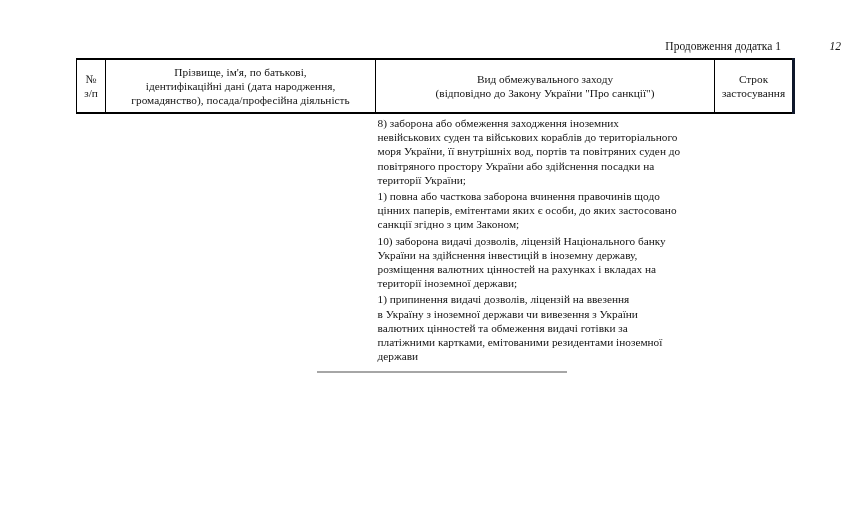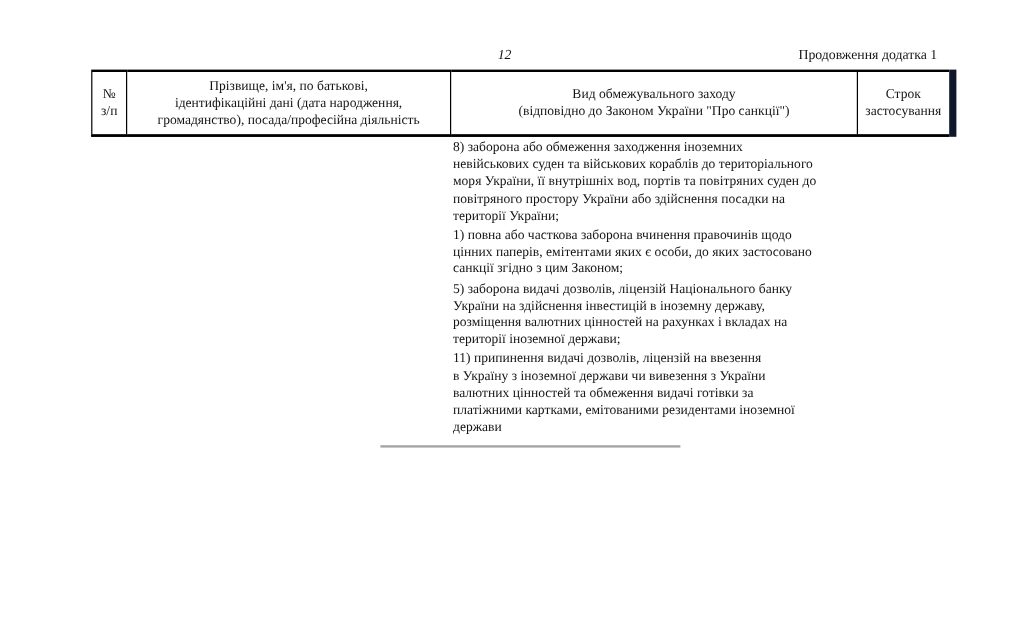--- a/index.html
+++ b/index.html
@@ -22,21 +22,21 @@
     left: 0;
     width: 841px;
     height: 15px;
     font-size: 11.5px;
     line-height: 14px;
   }
   .page-number {
     position: absolute;
     left: 0;
     right: 0;
-    text-align: center;
+    text-align: right;
     font-style: italic;
   }
   .continuation {
     position: absolute;
     right: 60px;
     top: 0;
   }
   table.doc-table {
     position: absolute;
     left: 76px;
@@ -52,21 +52,21 @@
     border-left: 1px solid #000;
     font-weight: normal;
     text-align: center;
     vertical-align: middle;
     white-space: pre-line;
     line-height: 14.2px;
     padding: 3px 2px;
     height: 46px;
   }
   .doc-table thead th:last-child {
-    border-right: 6px solid #0f172a;
+    border-right: 3px solid #0f172a;
   }
   .doc-table tbody td {
     border: none;
     vertical-align: top;
     padding: 0;
   }
   .doc-table tbody td.measures-cell {
     padding: 2px 0 0 2px;
   }
   .measure {
@@ -102,43 +102,43 @@
       <col style="width:79px">
     </colgroup>
     <thead>
       <tr>
         <th>№
 з/п</th>
         <th>Прізвище, ім'я, по батькові,
 ідентифікаційні дані (дата народження,
 громадянство), посада/професійна діяльність</th>
         <th>Вид обмежувального заходу
-(відповідно до Законом України "Про санкції")</th>
+(відповідно до Закону України "Про санкції")</th>
         <th>Строк
 застосування</th>
       </tr>
     </thead>
     <tbody>
       <tr>
         <td></td>
         <td></td>
         <td class="measures-cell">
           <p class="measure">8) заборона або обмеження заходження іноземних
 невійськових суден та військових кораблів до територіального
 моря України, її внутрішніх вод, портів та повітряних суден до
 повітряного простору України або здійснення посадки на
 території України;</p>
           <p class="measure">1) повна або часткова заборона вчинення правочинів щодо
 цінних паперів, емітентами яких є особи, до яких застосовано
 санкції згідно з цим Законом;</p>
-          <p class="measure">5) заборона видачі дозволів, ліцензій Національного банку
+          <p class="measure">10) заборона видачі дозволів, ліцензій Національного банку
 України на здійснення інвестицій в іноземну державу,
 розміщення валютних цінностей на рахунках і вкладах на
 території іноземної держави;</p>
-          <p class="measure">11) припинення видачі дозволів, ліцензій на ввезення
+          <p class="measure">1) припинення видачі дозволів, ліцензій на ввезення
 в Україну з іноземної держави чи вивезення з України
 валютних цінностей та обмеження видачі готівки за
 платіжними картками, емітованими резидентами іноземної
 держави</p>
         </td>
         <td></td>
       </tr>
     </tbody>
   </table>
 

